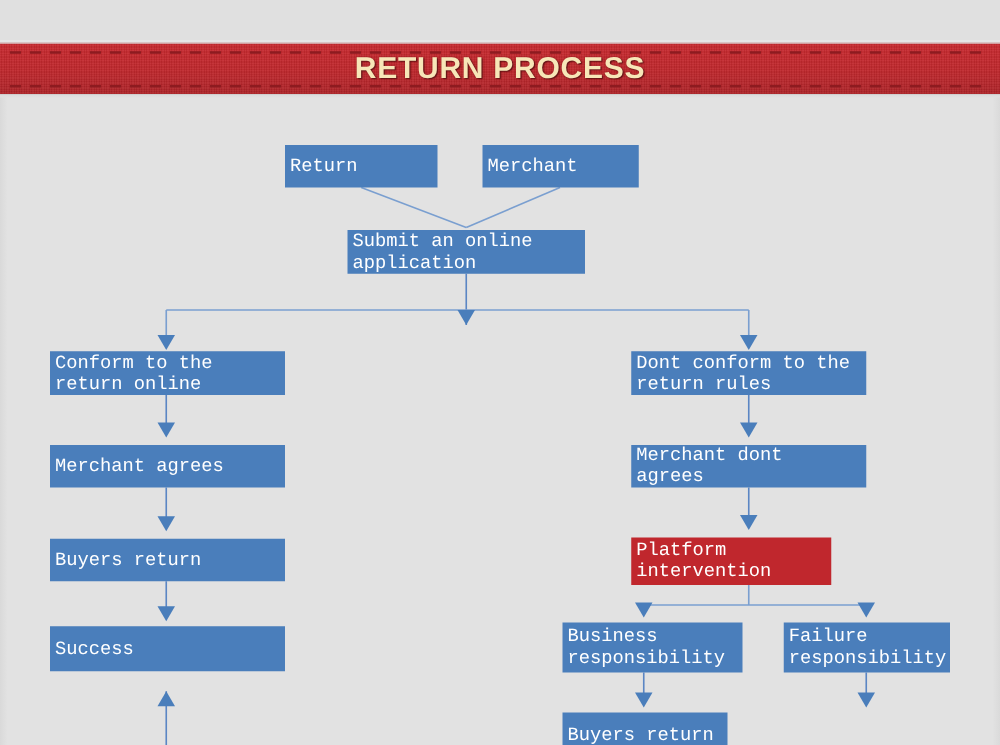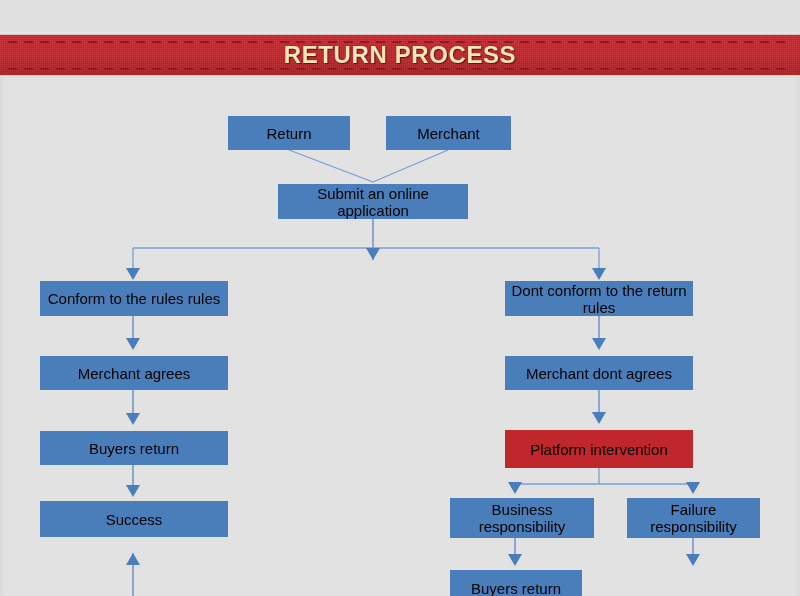--- a/index.html
+++ b/index.html
@@ -88,25 +88,24 @@
     white-space: nowrap;
   }
 
   
   .node {
     position: absolute;
     box-sizing: border-box;
     display: flex;
     align-items: center;
     justify-content: center;
-    text-align: center;
-    color: #000000;
+    color: #ffffff;
     font-size: 15px;
     line-height: 17px;
-    font-family: Liberation Sans, sans-serif;
+    font-family: Liberation Mono, monospace;
     padding: 2px 4px;
   }
   .node.blue { background: #4a7ebb; }
   .node.red  { background: #c0272d; }
   .node .lbl { display: block; width: 100%; }
 
   .diag {
     position: absolute;
     overflow: visible;
   }
@@ -190,40 +189,40 @@
 
   <div class="node blue" style="left:386px; top:84px; width:125px; height:34px;">
     <span class="lbl">Merchant</span>
   </div>
 
   <div class="node blue" style="left:278px; top:152px; width:190px; height:35px;">
     <span class="lbl">Submit an online application</span>
   </div>
 
   <div class="node blue" style="left:40px; top:249px; width:188px; height:35px;">
-    <span class="lbl">Conform to the rules rules</span>
+    <span class="lbl">Conform to the return online</span>
   </div>
 
   <div class="node blue" style="left:505px; top:249px; width:188px; height:35px;">
     <span class="lbl">Dont conform to the return rules</span>
   </div>
 
   <div class="node blue" style="left:40px; top:324px; width:188px; height:34px;">
     <span class="lbl">Merchant agrees</span>
   </div>
 
   <div class="node blue" style="left:505px; top:324px; width:188px; height:34px;">
     <span class="lbl">Merchant dont agrees</span>
   </div>
 
   <div class="node blue" style="left:40px; top:399px; width:188px; height:34px;">
     <span class="lbl">Buyers return</span>
   </div>
 
-  <div class="node red" style="left:505px; top:398px; width:188px; height:38px;">
+  <div class="node red" style="left:505px; top:398px; width:160px; height:38px;">
     <span class="lbl">Platform intervention</span>
   </div>
 
   <div class="node blue" style="left:40px; top:469px; width:188px; height:36px;">
     <span class="lbl">Success</span>
   </div>
 
   <div class="node blue" style="left:450px; top:466px; width:144px; height:40px;">
     <span class="lbl">Business responsibility</span>
   </div>

